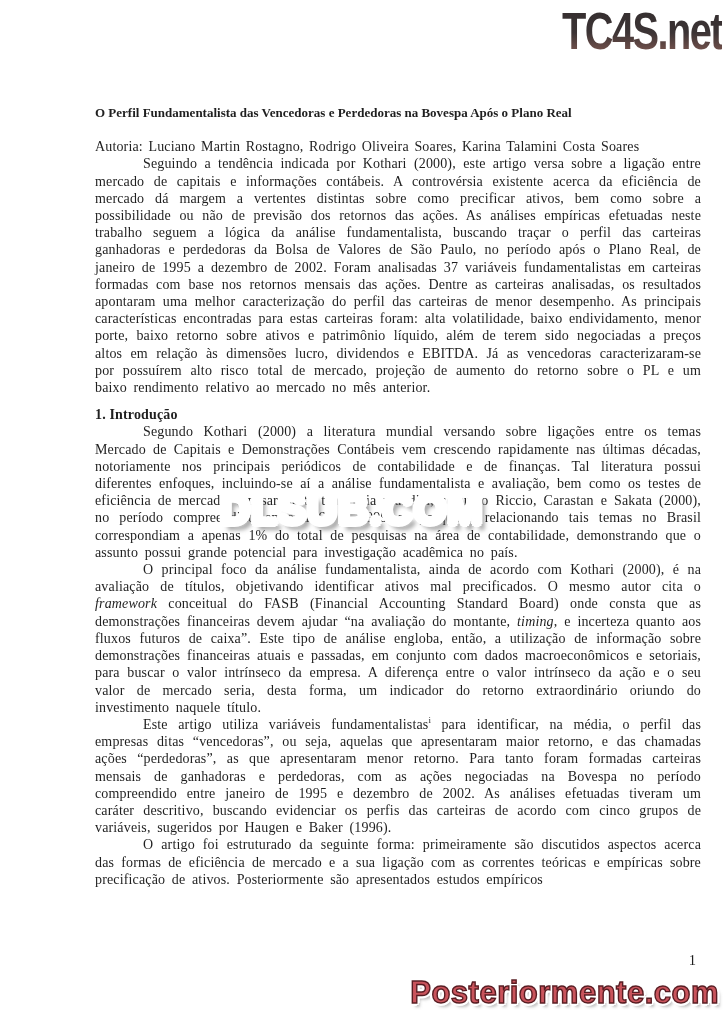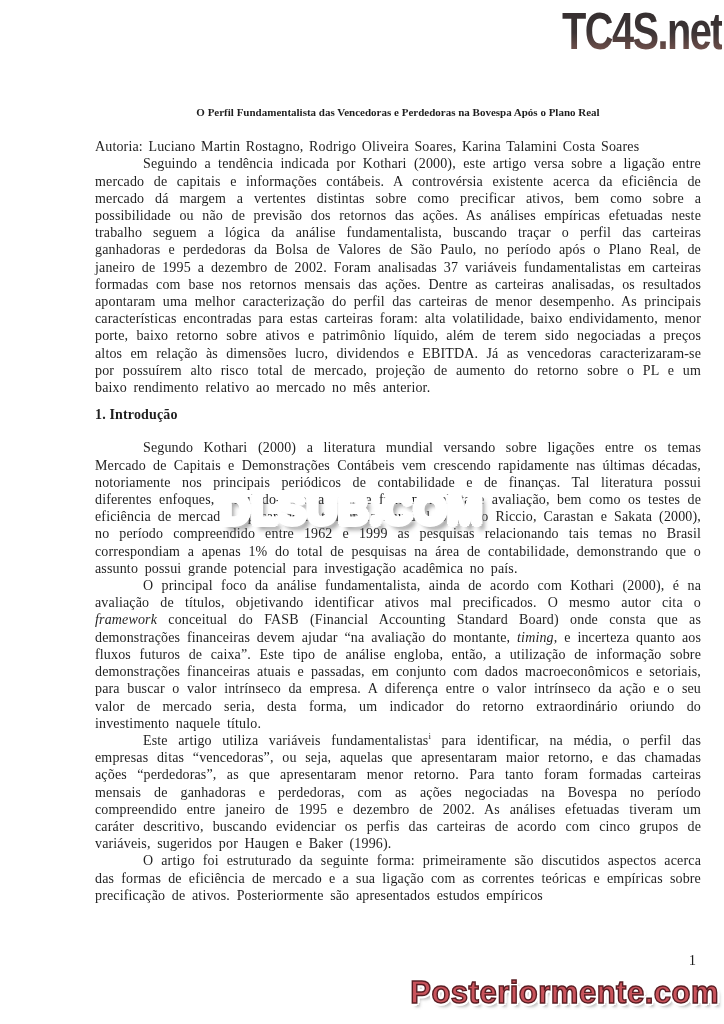--- a/index.html
+++ b/index.html
@@ -17,34 +17,33 @@
     left: 95px; top: 0;
     width: 606px;
     font-size: 14px;
     line-height: 17.2px;
     text-align: justify;
     word-spacing: 3px;
     letter-spacing: 0.15px;
   }
   .title {
     margin: 104px 0 0 0;
-    font-size: 11px;
+    font-size: 13px;
     font-weight: bold;
-    text-align: center;
     white-space: nowrap;
     word-spacing: normal;
     letter-spacing: 0;
     line-height: 17.2px;
   }
   .byline { margin: 17px 0 0 0; text-align: left; word-spacing: 2px; }
   .label  { margin: 17px 0 0 0; text-align: left; }
   .para   { margin: 0; }
   .indent { text-indent: 48px; }
   .section-heading {
-    margin: 10px 0 16px 0;
+    margin: 10px 0 0 0;
     font-size: 14px;
     font-weight: bold;
     text-align: left;
     line-height: 17.2px;
     word-spacing: normal;
   }
   sup.endnote { font-size: 9px; line-height: 0; vertical-align: super; letter-spacing: 0; }
 
   .page-num {
     position: absolute;

